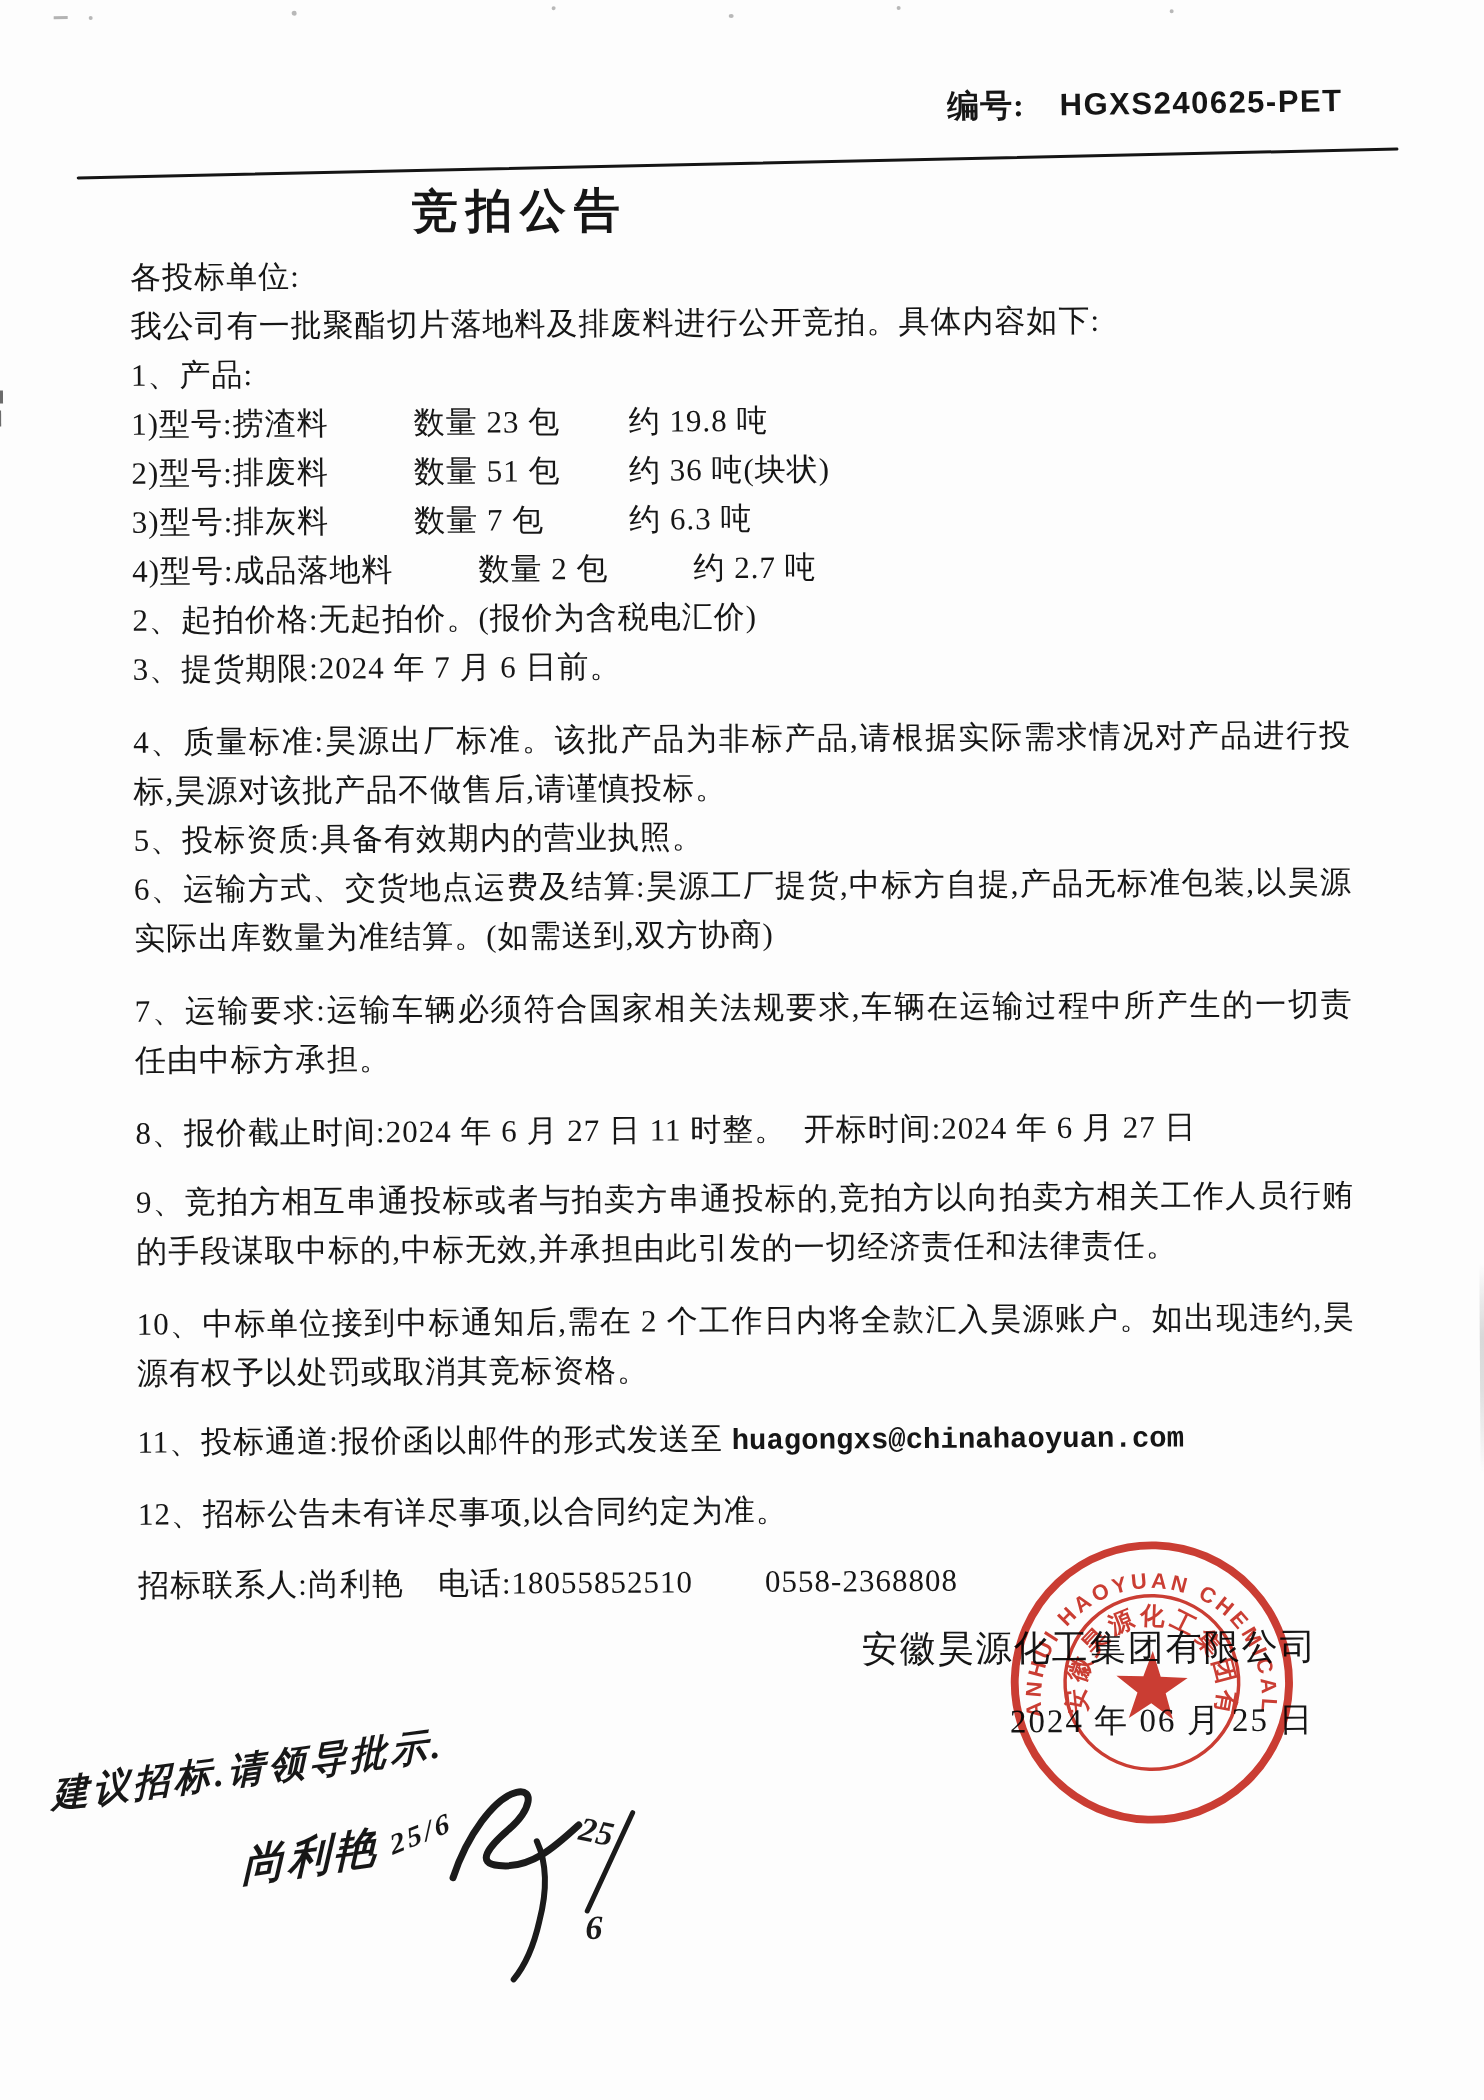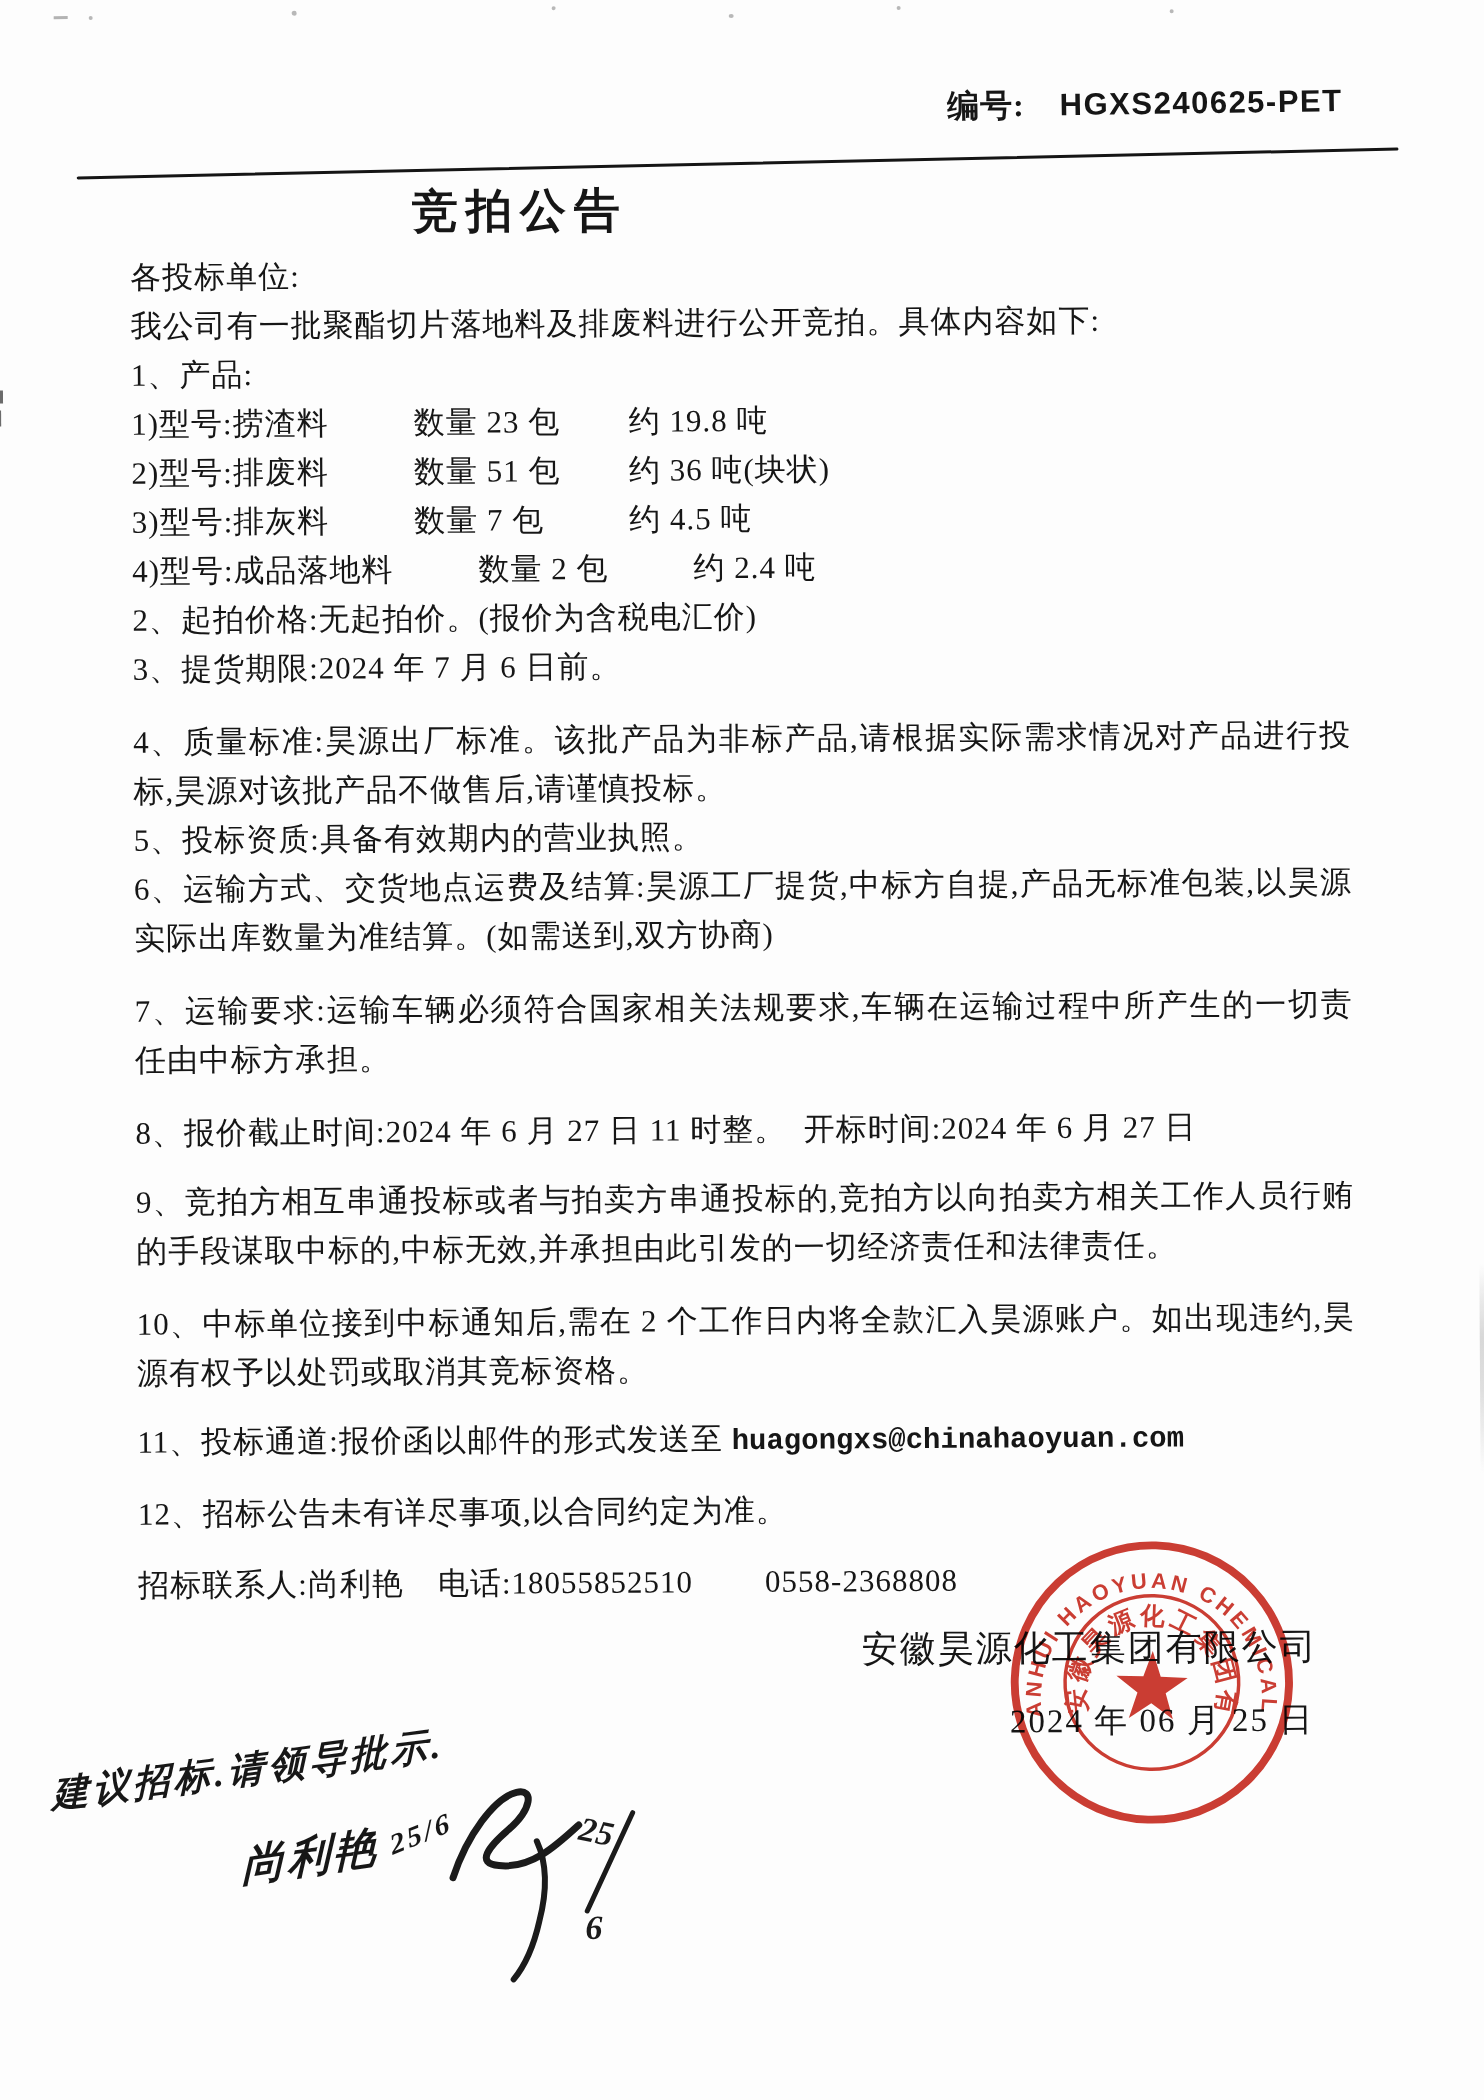--- a/index.html
+++ b/index.html
@@ -110,24 +110,24 @@
     <p class="para">我公司有一批聚酯切片落地料及排废料进行公开竞拍。具体内容如下:</p>
     <p class="para">1、产品:</p>
 
     <p class="para product-line">
       <span>1)型号:捞渣料</span><span class="p-sep"></span><span class="p-qty">数量 23 包</span><span>约 19.8 吨</span>
     </p>
     <p class="para product-line">
       <span>2)型号:排废料</span><span class="p-sep"></span><span class="p-qty">数量 51 包</span><span>约 36 吨(块状)</span>
     </p>
     <p class="para product-line">
-      <span>3)型号:排灰料</span><span class="p-sep"></span><span class="p-qty">数量 7 包</span><span>约 4.5 吨</span>
+      <span>3)型号:排灰料</span><span class="p-sep"></span><span class="p-qty">数量 7 包</span><span>约 6.3 吨</span>
     </p>
     <p class="para product-line">
-      <span>4)型号:成品落地料</span><span class="p-sep"></span><span class="p-qty">数量 2 包</span><span>约 2.4 吨</span>
+      <span>4)型号:成品落地料</span><span class="p-sep"></span><span class="p-qty">数量 2 包</span><span>约 2.7 吨</span>
     </p>
 
     <p class="para">2、起拍价格:无起拍价。(报价为含税电汇价)</p>
     <p class="para">3、提货期限:2024 年 7 月 6 日前。</p>
     <p class="para gap-lg">4、质量标准:昊源出厂标准。该批产品为非标产品,请根据实际需求情况对产品进行投标,昊源对该批产品不做售后,请谨慎投标。</p>
     <p class="para">5、投标资质:具备有效期内的营业执照。</p>
     <p class="para">6、运输方式、交货地点运费及结算:昊源工厂提货,中标方自提,产品无标准包装,以昊源实际出库数量为准结算。(如需送到,双方协商)</p>
     <p class="para gap-lg">7、运输要求:运输车辆必须符合国家相关法规要求,车辆在运输过程中所产生的一切责任由中标方承担。</p>
     <p class="para gap-lg">8、报价截止时间:2024 年 6 月 27 日 11 时整。  开标时间:2024 年 6 月 27 日</p>
     <p class="para gap-md">9、竞拍方相互串通投标或者与拍卖方串通投标的,竞拍方以向拍卖方相关工作人员行贿的手段谋取中标的,中标无效,并承担由此引发的一切经济责任和法律责任。</p>

